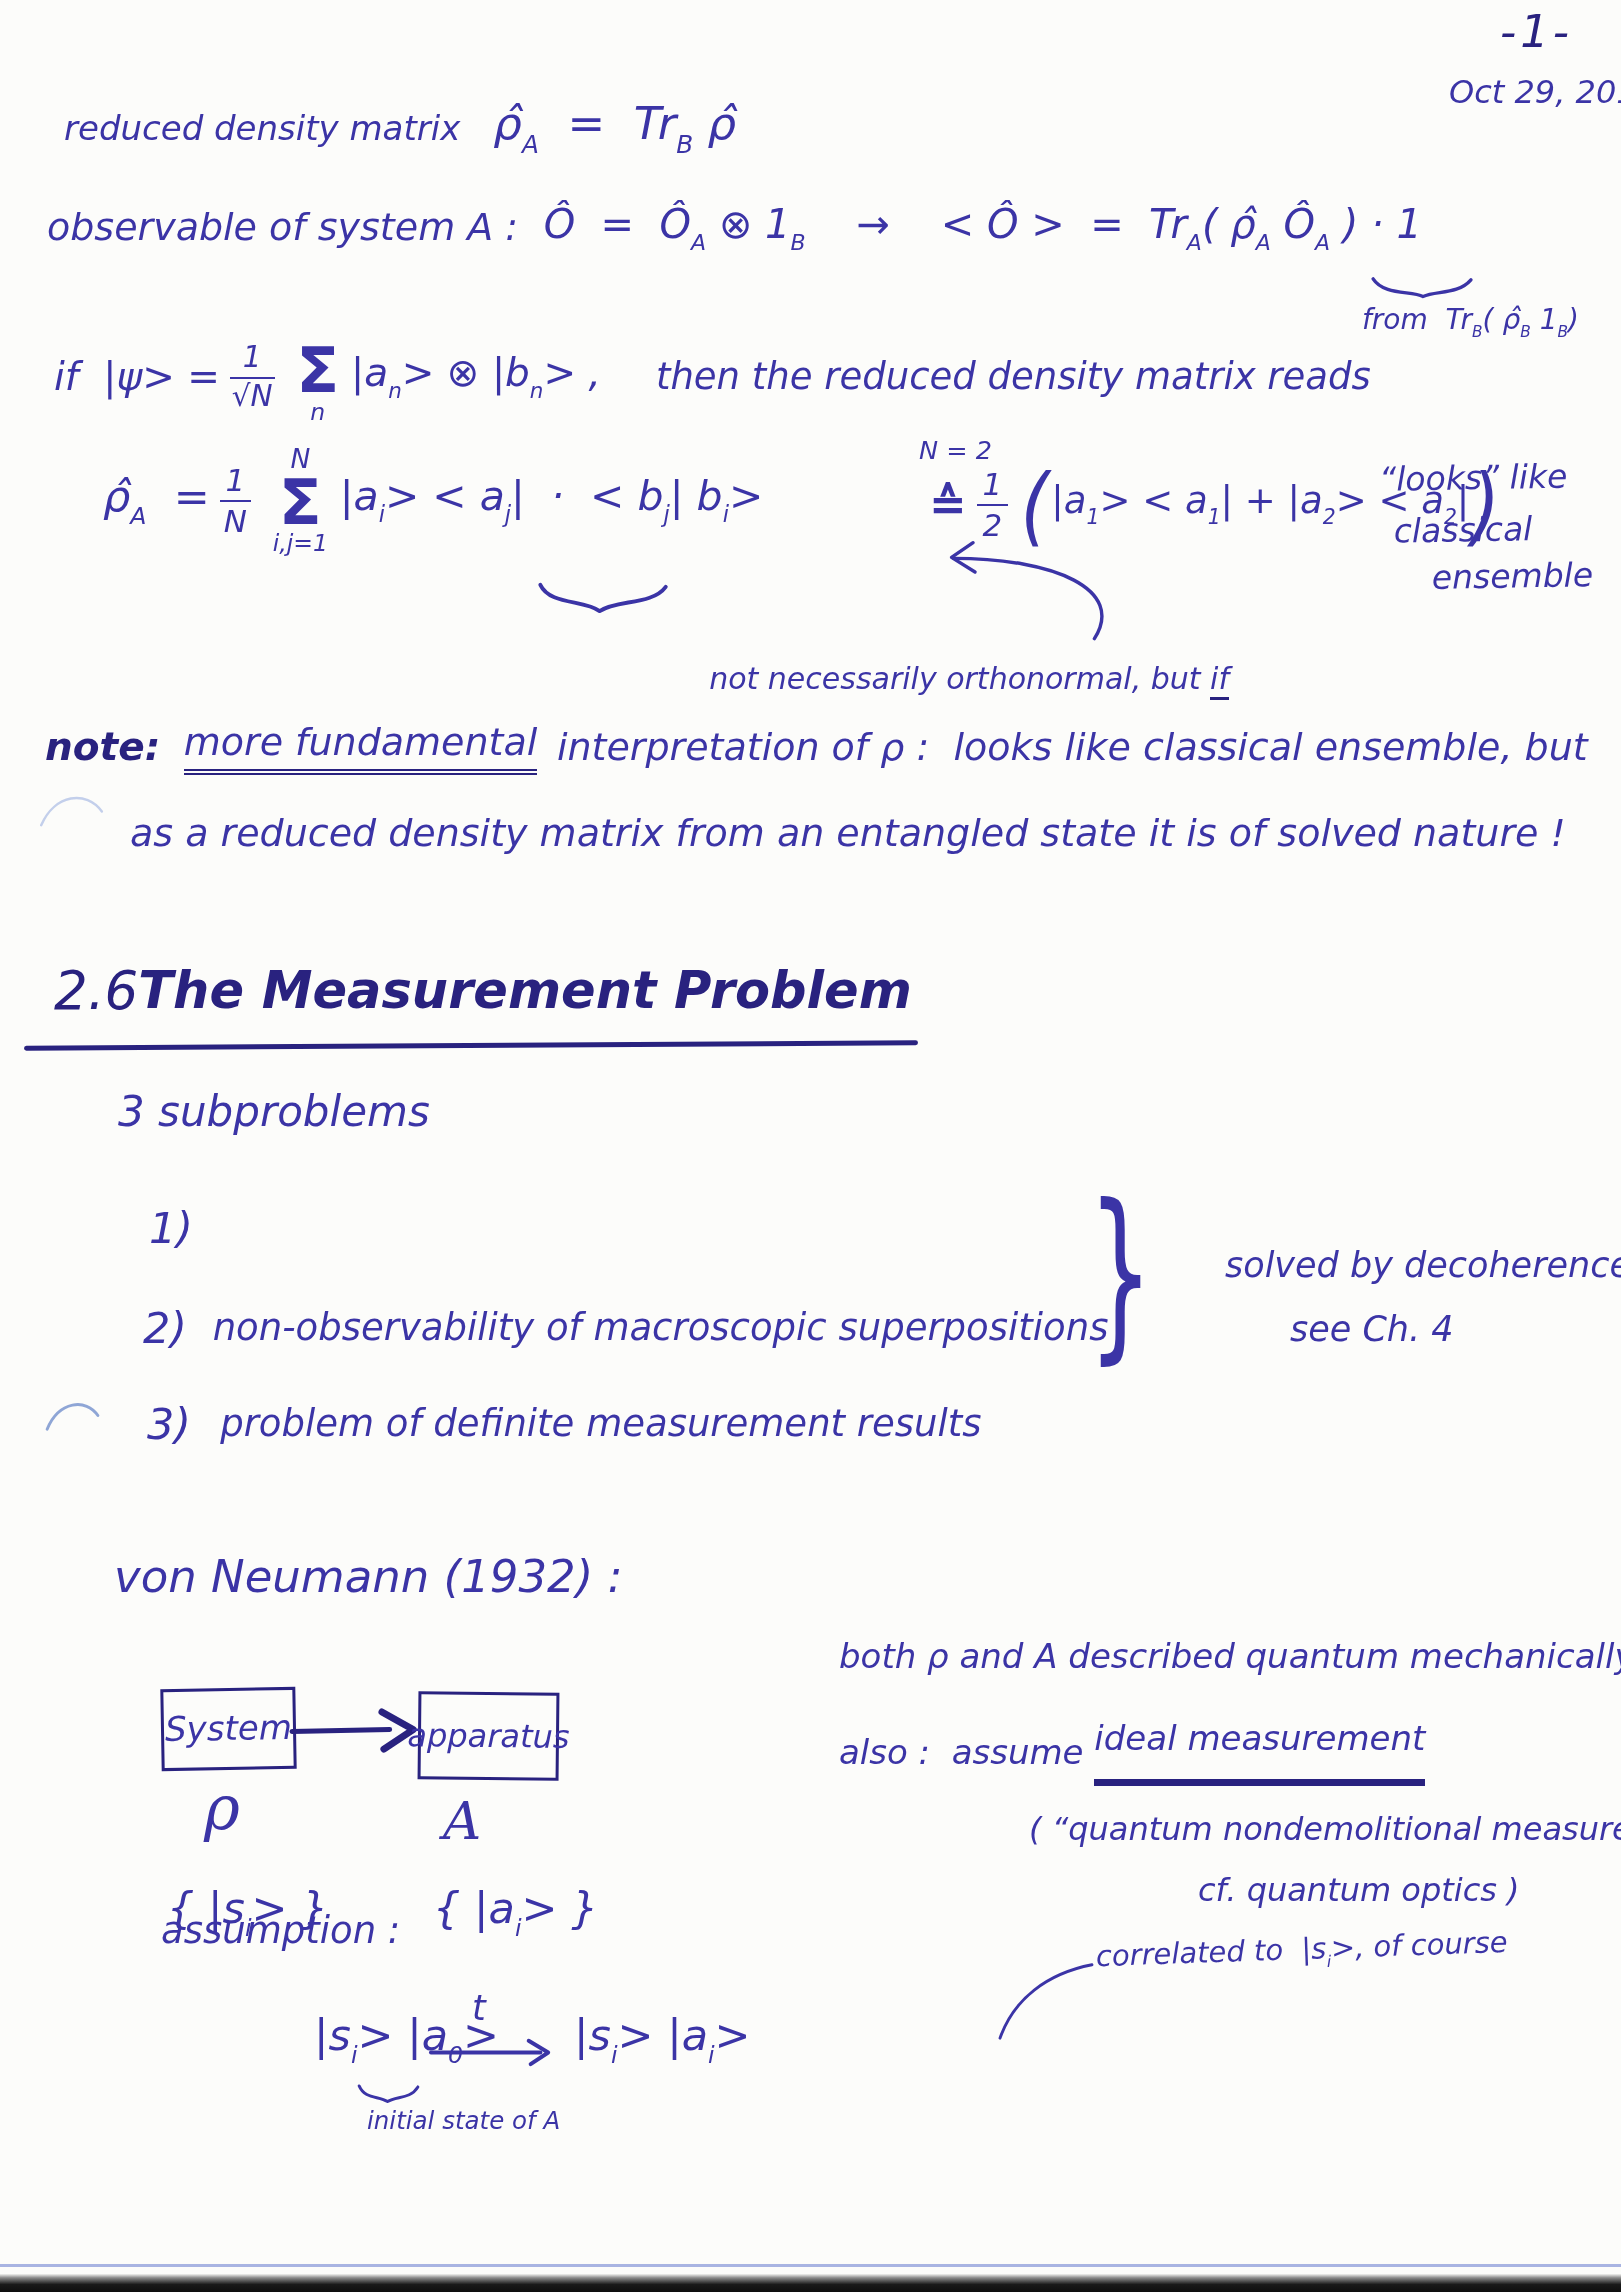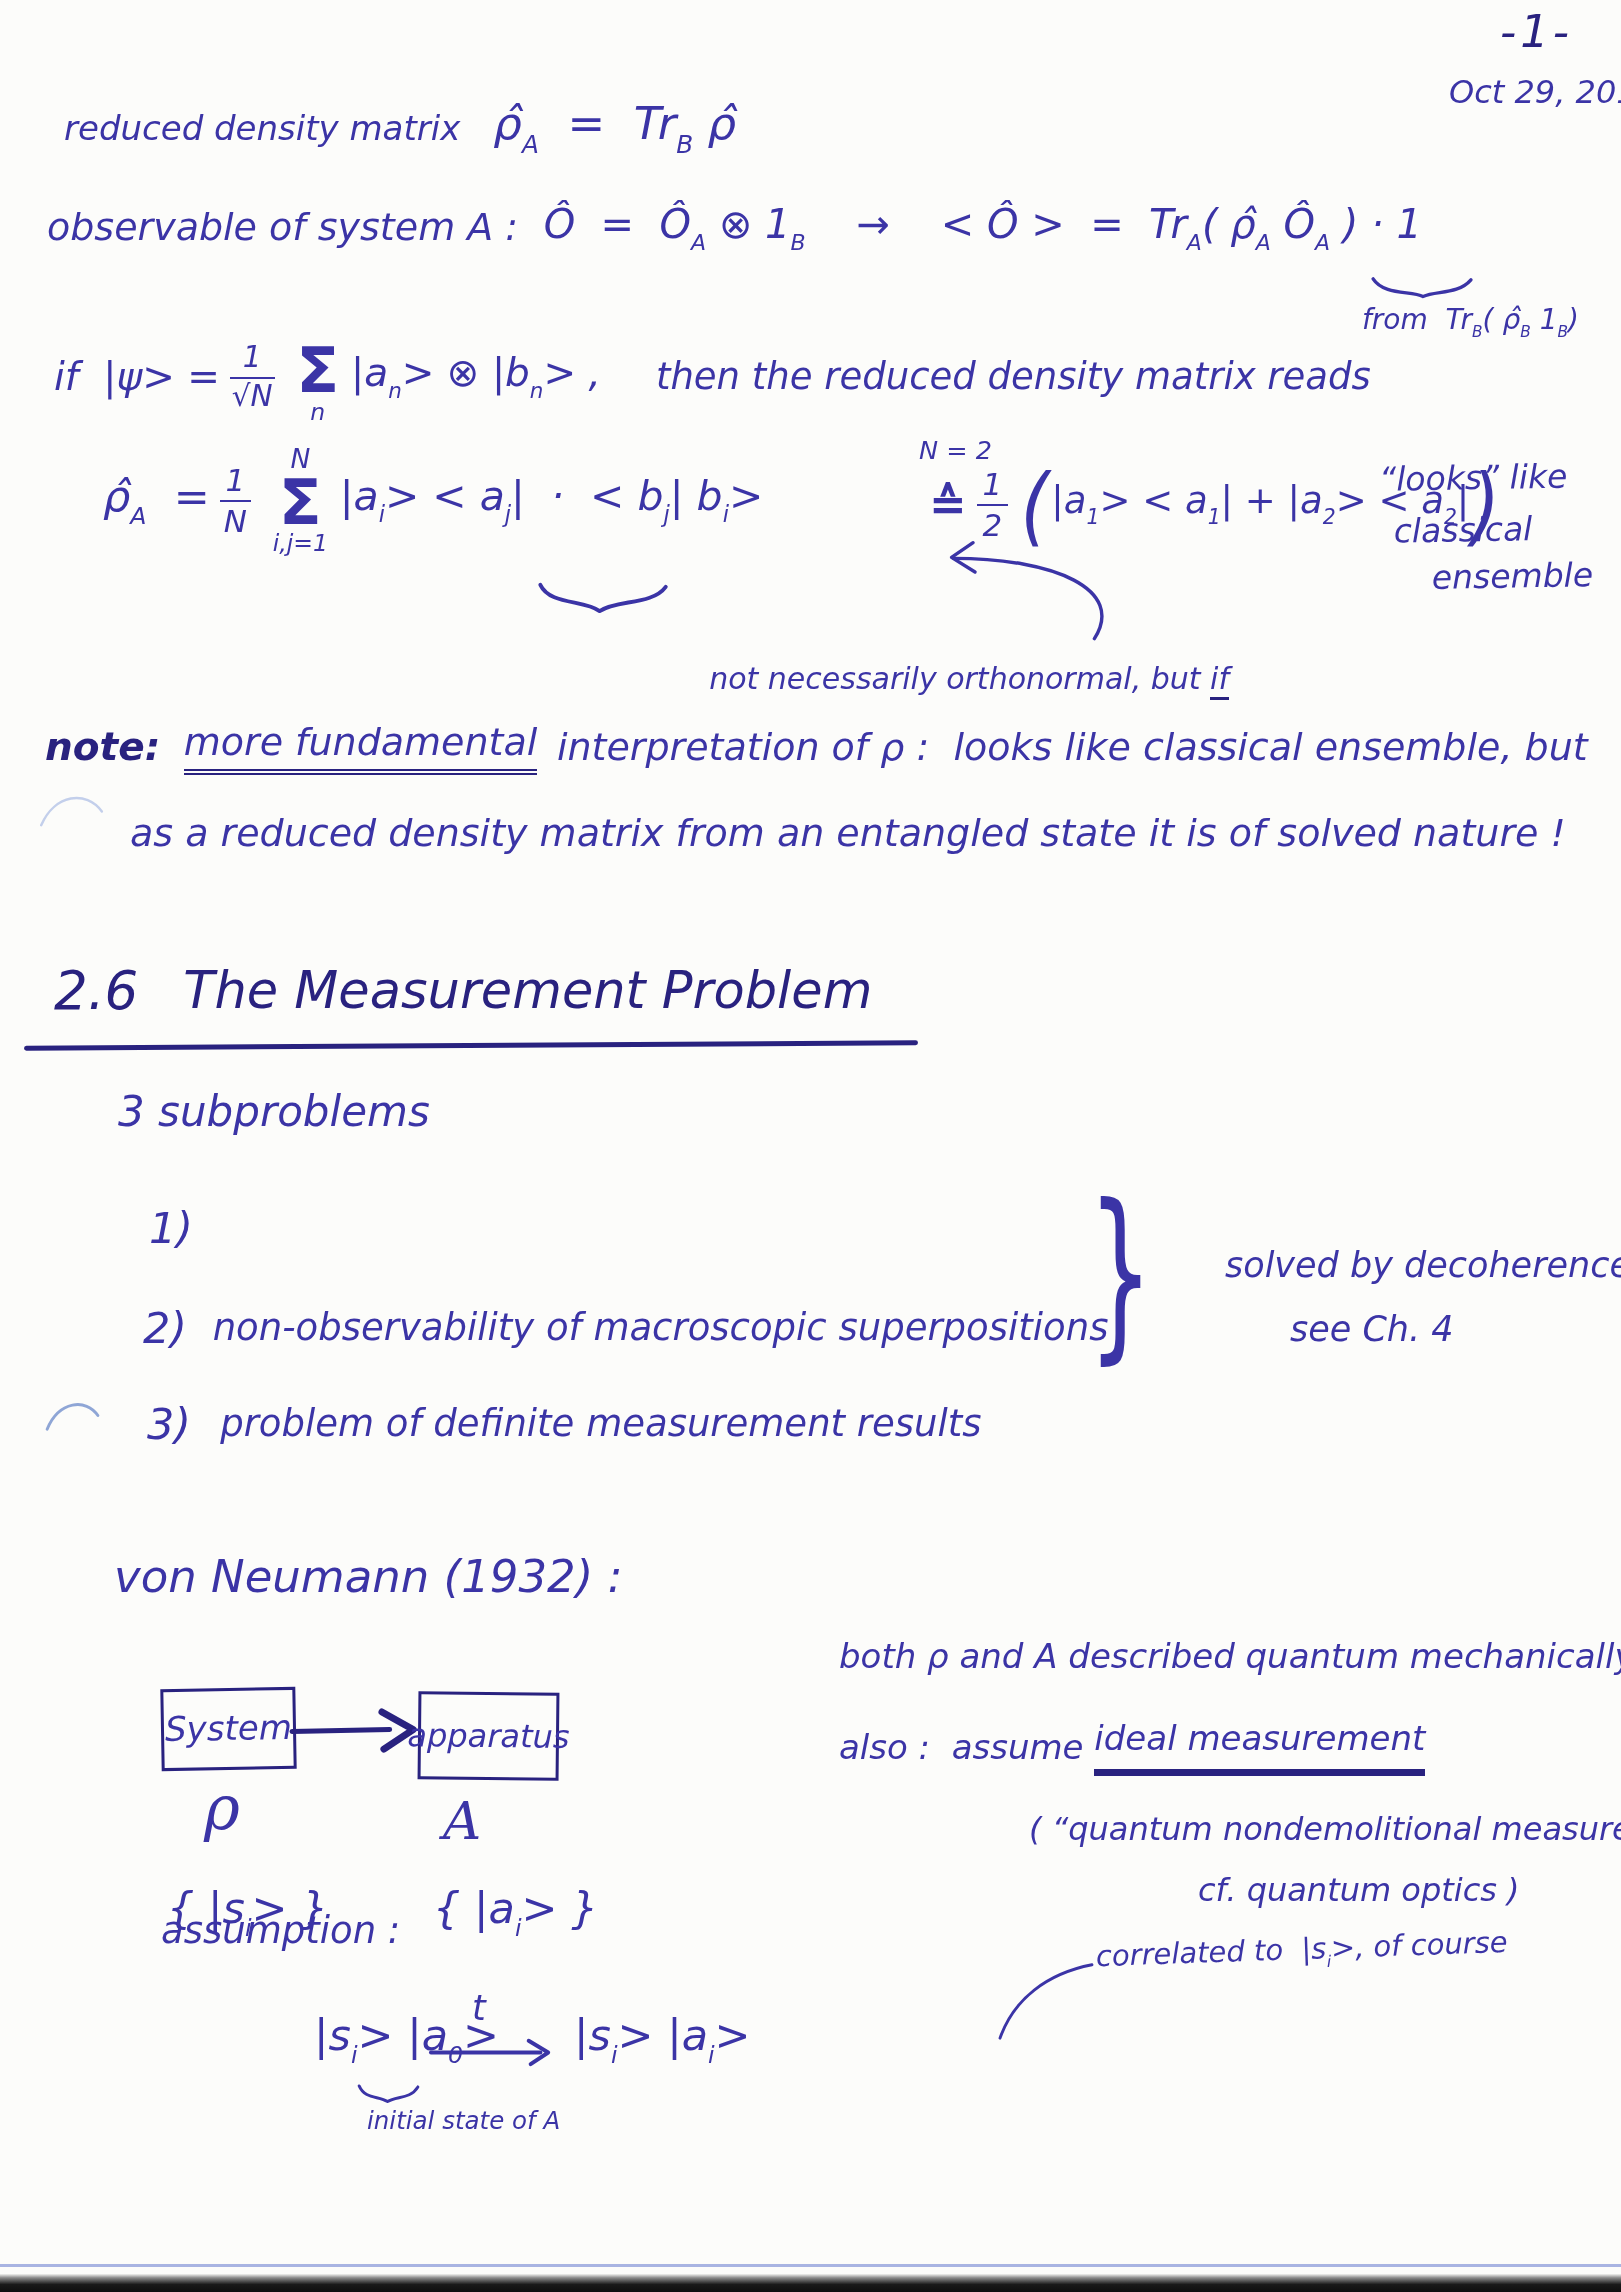--- a/index.html
+++ b/index.html
@@ -22,21 +22,21 @@
   .frac .fden{font-size:0.72em;padding:0 2px;}
   
   .bigsum{display:inline-flex;flex-direction:column;align-items:center;line-height:1;margin:0 11.8px;}
   .bigsum .stop{font-size:26.5px;min-height:9.8px;}
   .bigsum .ssym{font-size:63px;font-style:normal;font-weight:bold;line-height:0.95;}
   .bigsum .sbot{font-size:23.5px;}
   .bigparen{font-size:86px;line-height:0.75;transform:scaleX(0.85);font-weight:normal;}
   .corr{font-size:45px;font-weight:bold;}
   .u-if{border-bottom:3.9px solid var(--ink-dark);padding-bottom:1px;}
   .u-double{border-bottom:6.9px double var(--ink-dark);padding-bottom:3.9px;}
-  .u-thick{border-bottom:7.8px solid var(--ink-dark);padding-bottom:11px;}
+  .u-thick{border-bottom:7.8px solid var(--ink-dark);padding-bottom:21px;}
   .heading-underline{background:var(--ink-dark);height:4.9px;transform:rotate(-0.35deg);border-radius:2.9px;}
   .boxed{border:3.9px solid var(--ink-dark);display:flex;align-items:center;justify-content:center;background:transparent;}
   .big-brace{font-size:186px;line-height:1;color:var(--ink);transform:scaleX(0.55);transform-origin:left top;font-style:normal;}
   .script-symbol{font-family:"DejaVu Serif",serif;font-style:italic;color:var(--ink);}
   svg{display:block;overflow:visible;}
   .stroke{stroke:var(--ink);fill:none;stroke-linecap:round;stroke-linejoin:round;}
   .stroke-dark{stroke:var(--ink-dark);fill:none;stroke-linecap:round;stroke-linejoin:round;}
   .scan-blue-line{background:#a9b4e2;}
   .scan-band{background:linear-gradient(180deg,#f2f2f0 0,#8a8a8a 20%,#1a1a1a 55%,#0c0c0c 100%);}
 </style>
@@ -132,21 +132,21 @@
 
   <svg class="abs" style="left:37px;top:788px;" width="71" height="47" viewBox="0 0 72 48">
     <path d="M4,38 C18,6 50,2 66,24" stroke="#c3cfeb" stroke-width="2.5" fill="none" stroke-linecap="round"></path>
   </svg>
   <svg class="abs" style="left:43px;top:1396px;" width="61" height="41" viewBox="0 0 62 42">
     <path d="M4,34 C16,5 44,2 56,20" stroke="#8fa6d6" stroke-width="3" fill="none" stroke-linecap="round"></path>
   </svg>
 
   <div class="abs row" style="left:54px;top:961px;">
     <span class="hw hw-dark" style="font-size:53px;">2.6</span>
-    <span class="hw hw-dark" style="font-size:51px;margin-left:45px;">The Measurement Problem</span>
+    <span class="hw hw-dark" style="font-size:51px;font-weight:bold;">The Measurement Problem</span>
   </div>
   <div class="abs heading-underline" style="left:23.5px;top:1043px;width:894px;"></div>
 
   <div class="abs hw" style="left:118px;top:1088px;font-size:42px;">3 subproblems</div>
 
   <div class="abs row" style="left:149px;top:1204px;">
     <span class="hw" style="font-size:43px;">1)</span>
   </div>
   <div class="abs row" style="left:143px;top:1304px;">
     <span class="hw" style="font-size:43px;">2)</span>

